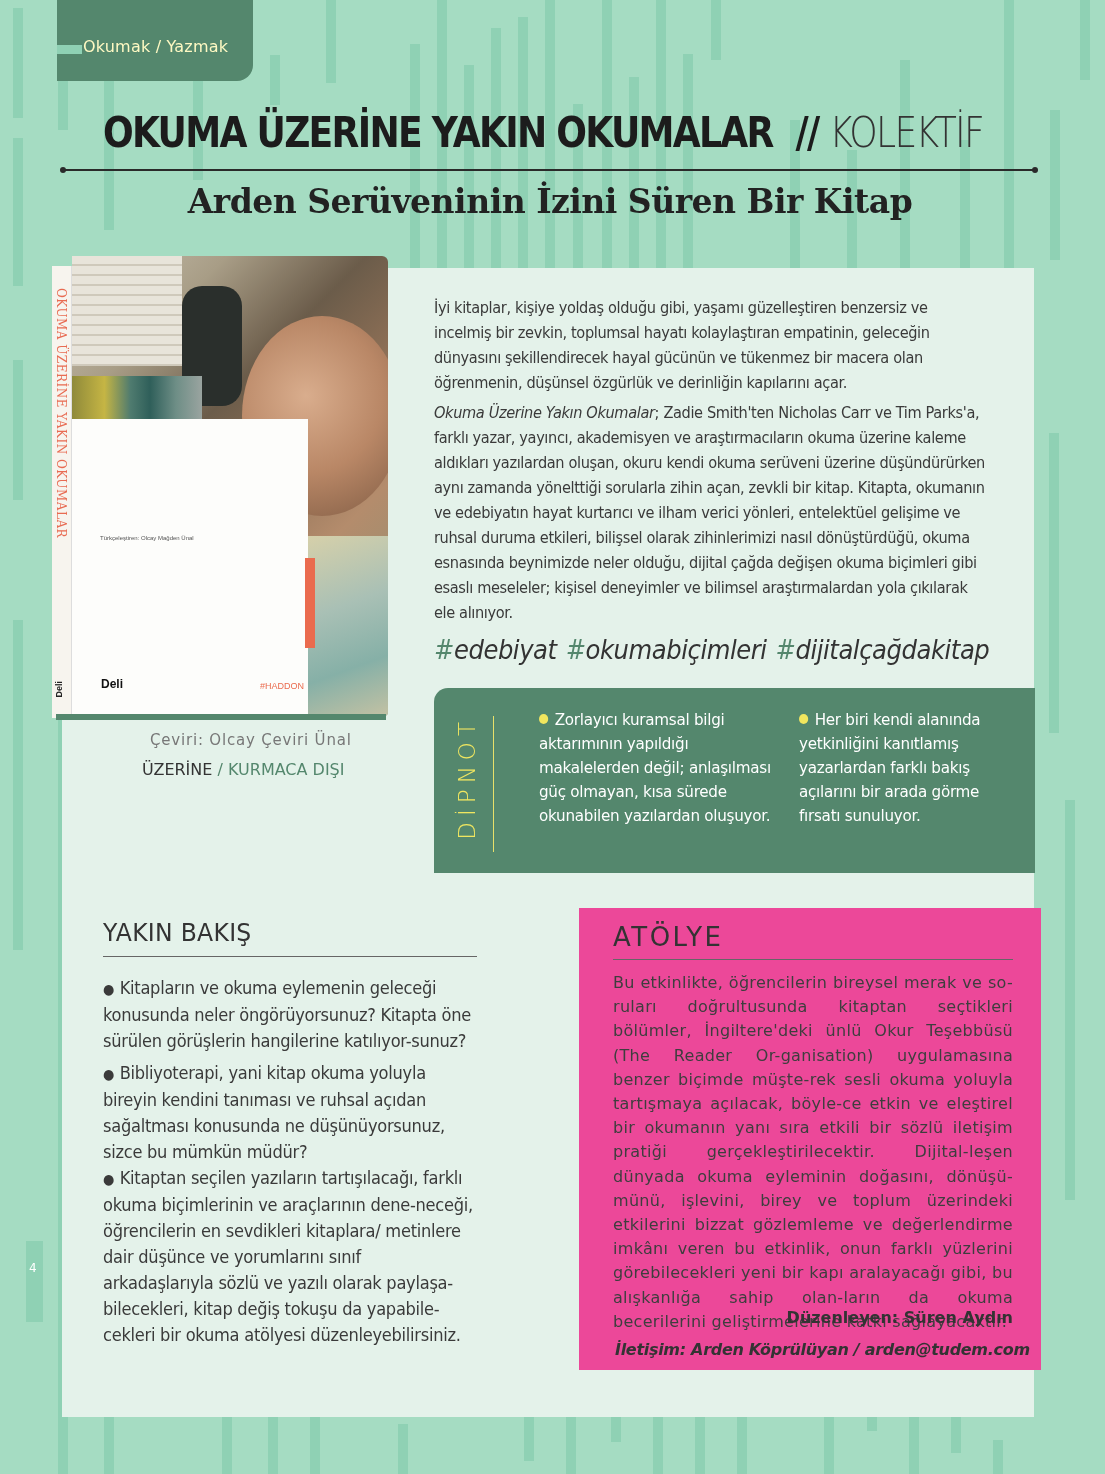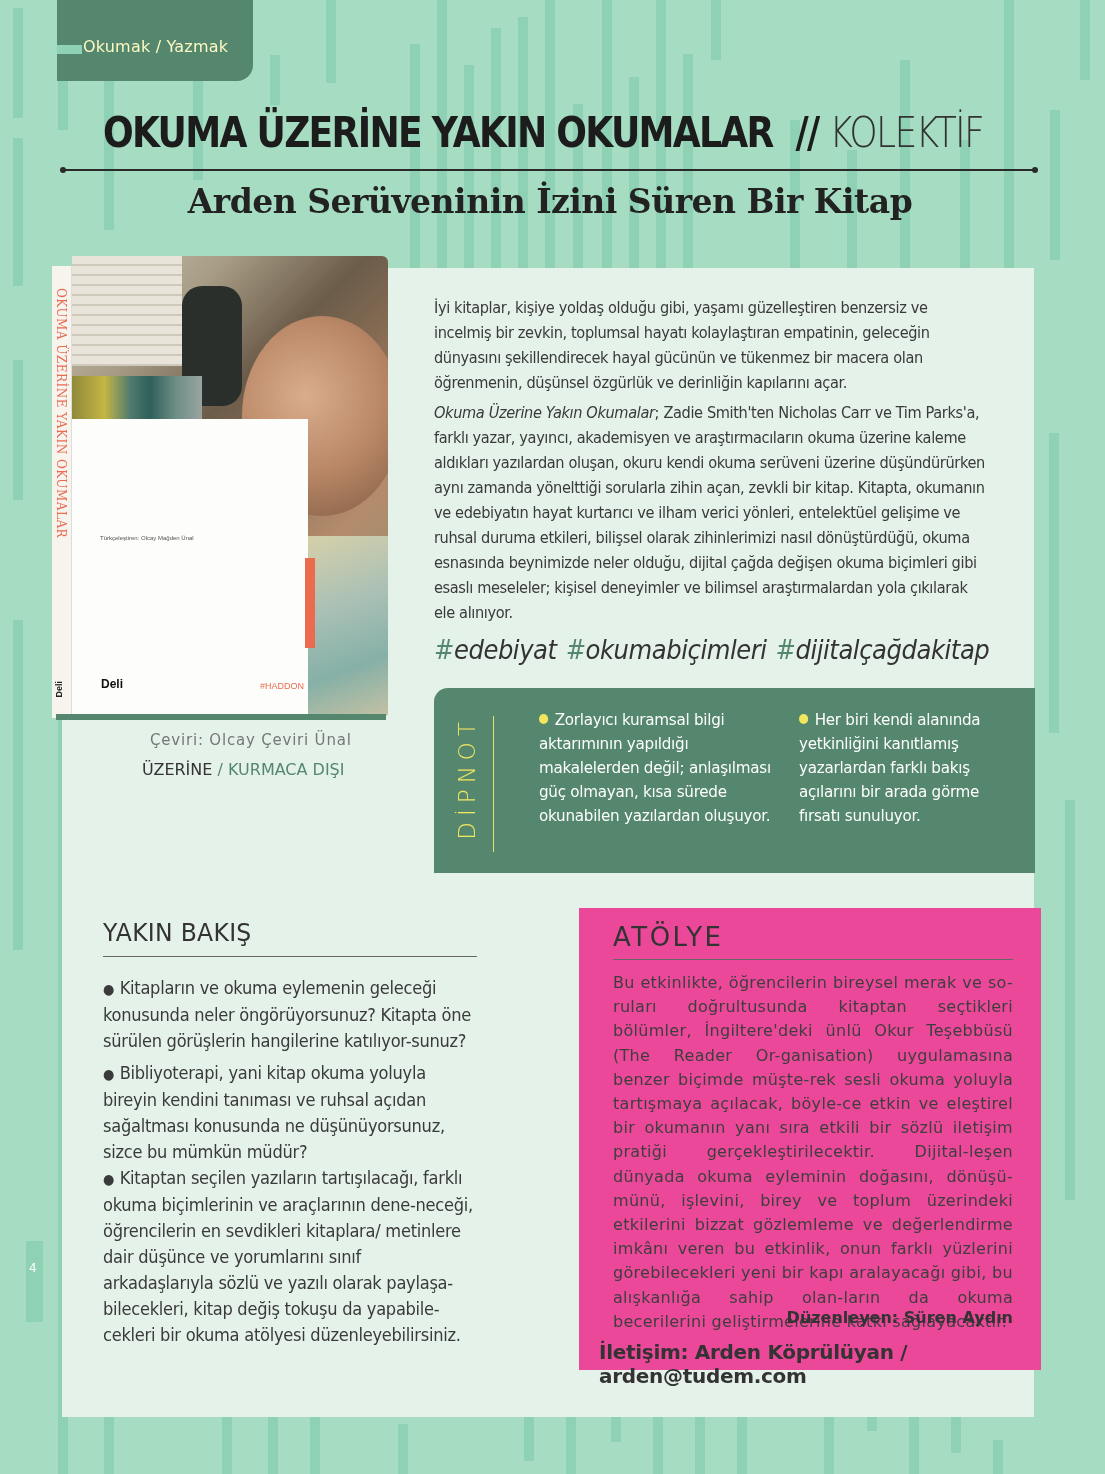--- a/index.html
+++ b/index.html
@@ -169,21 +169,21 @@
   }
   .atolye .at-title {
     position: absolute; left: 34px; top: 14px; font-size: 26px; color: #333; letter-spacing: 2.5px; font-family: "DejaVu Sans", sans-serif;
   }
   .atolye .at-rule { position: absolute; left: 34px; top: 51px; width: 400px; height: 1px; background: #666; }
   .atolye .at-body {
     position: absolute; left: 34px; top: 63px; width: 400px; font-size: 16px; line-height: 24.2px; color: #3e3e3e;
     font-family: "DejaVu Sans", sans-serif; text-align: justify; letter-spacing: 0.3px;
   }
   .atolye .at-editor { position: absolute; right: 28px; top: 400px; font-size: 16px; font-weight: bold; color: #333; font-family: "DejaVu Sans", sans-serif; }
-  .atolye .at-contact { position: absolute; left: 20px; top: 432px; font-size: 20px; font-weight: bold; color: #333; font-family: "DejaVu Sans", sans-serif; letter-spacing: -0.3px; }
+  .atolye .at-contact { position: absolute; left: 36px; top: 432px; font-size: 16px; font-weight: bold; color: #333; font-family: "DejaVu Sans", sans-serif; letter-spacing: -0.3px; font-style: italic; }
 
   .page-num-tab { position: absolute; left: 26px; top: 1241px; width: 17px; height: 81px; background: #8fd1b4; }
   .page-num { position: absolute; left: 29px; top: 1261px; font-size: 12px; color: #fff; font-family: "DejaVu Sans", sans-serif; }
 </style>
 </head>
 <body>
 
 <div>
   <div class="stripe" style="left:13px;top:8px;height:110px;"></div>
   <div class="stripe" style="left:13px;top:138px;height:148px;"></div>

